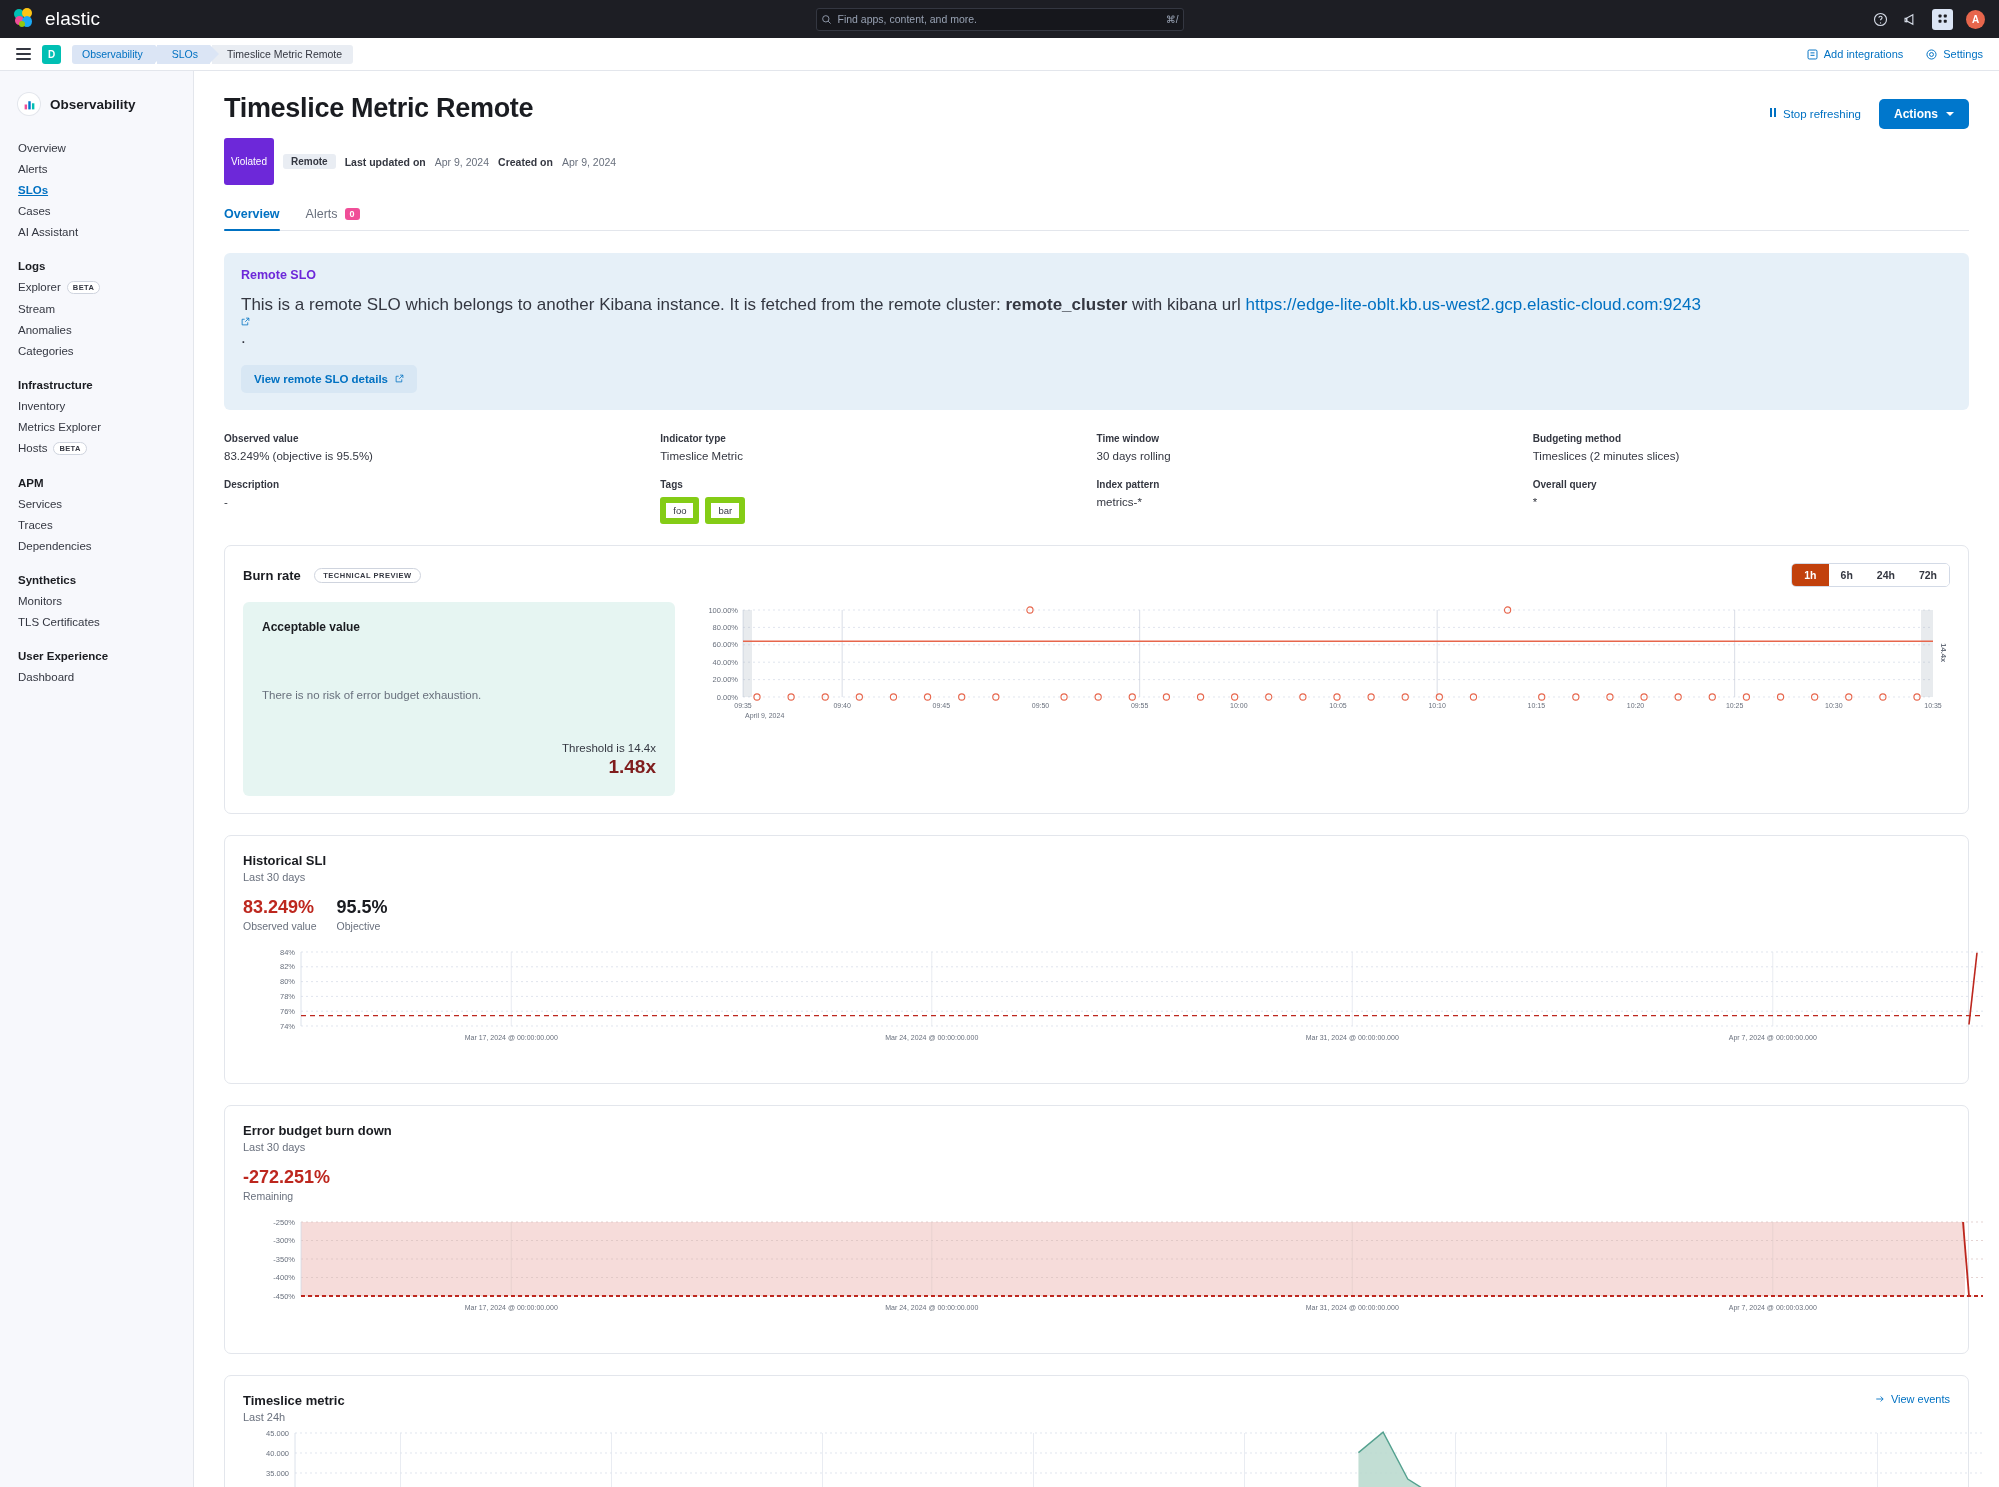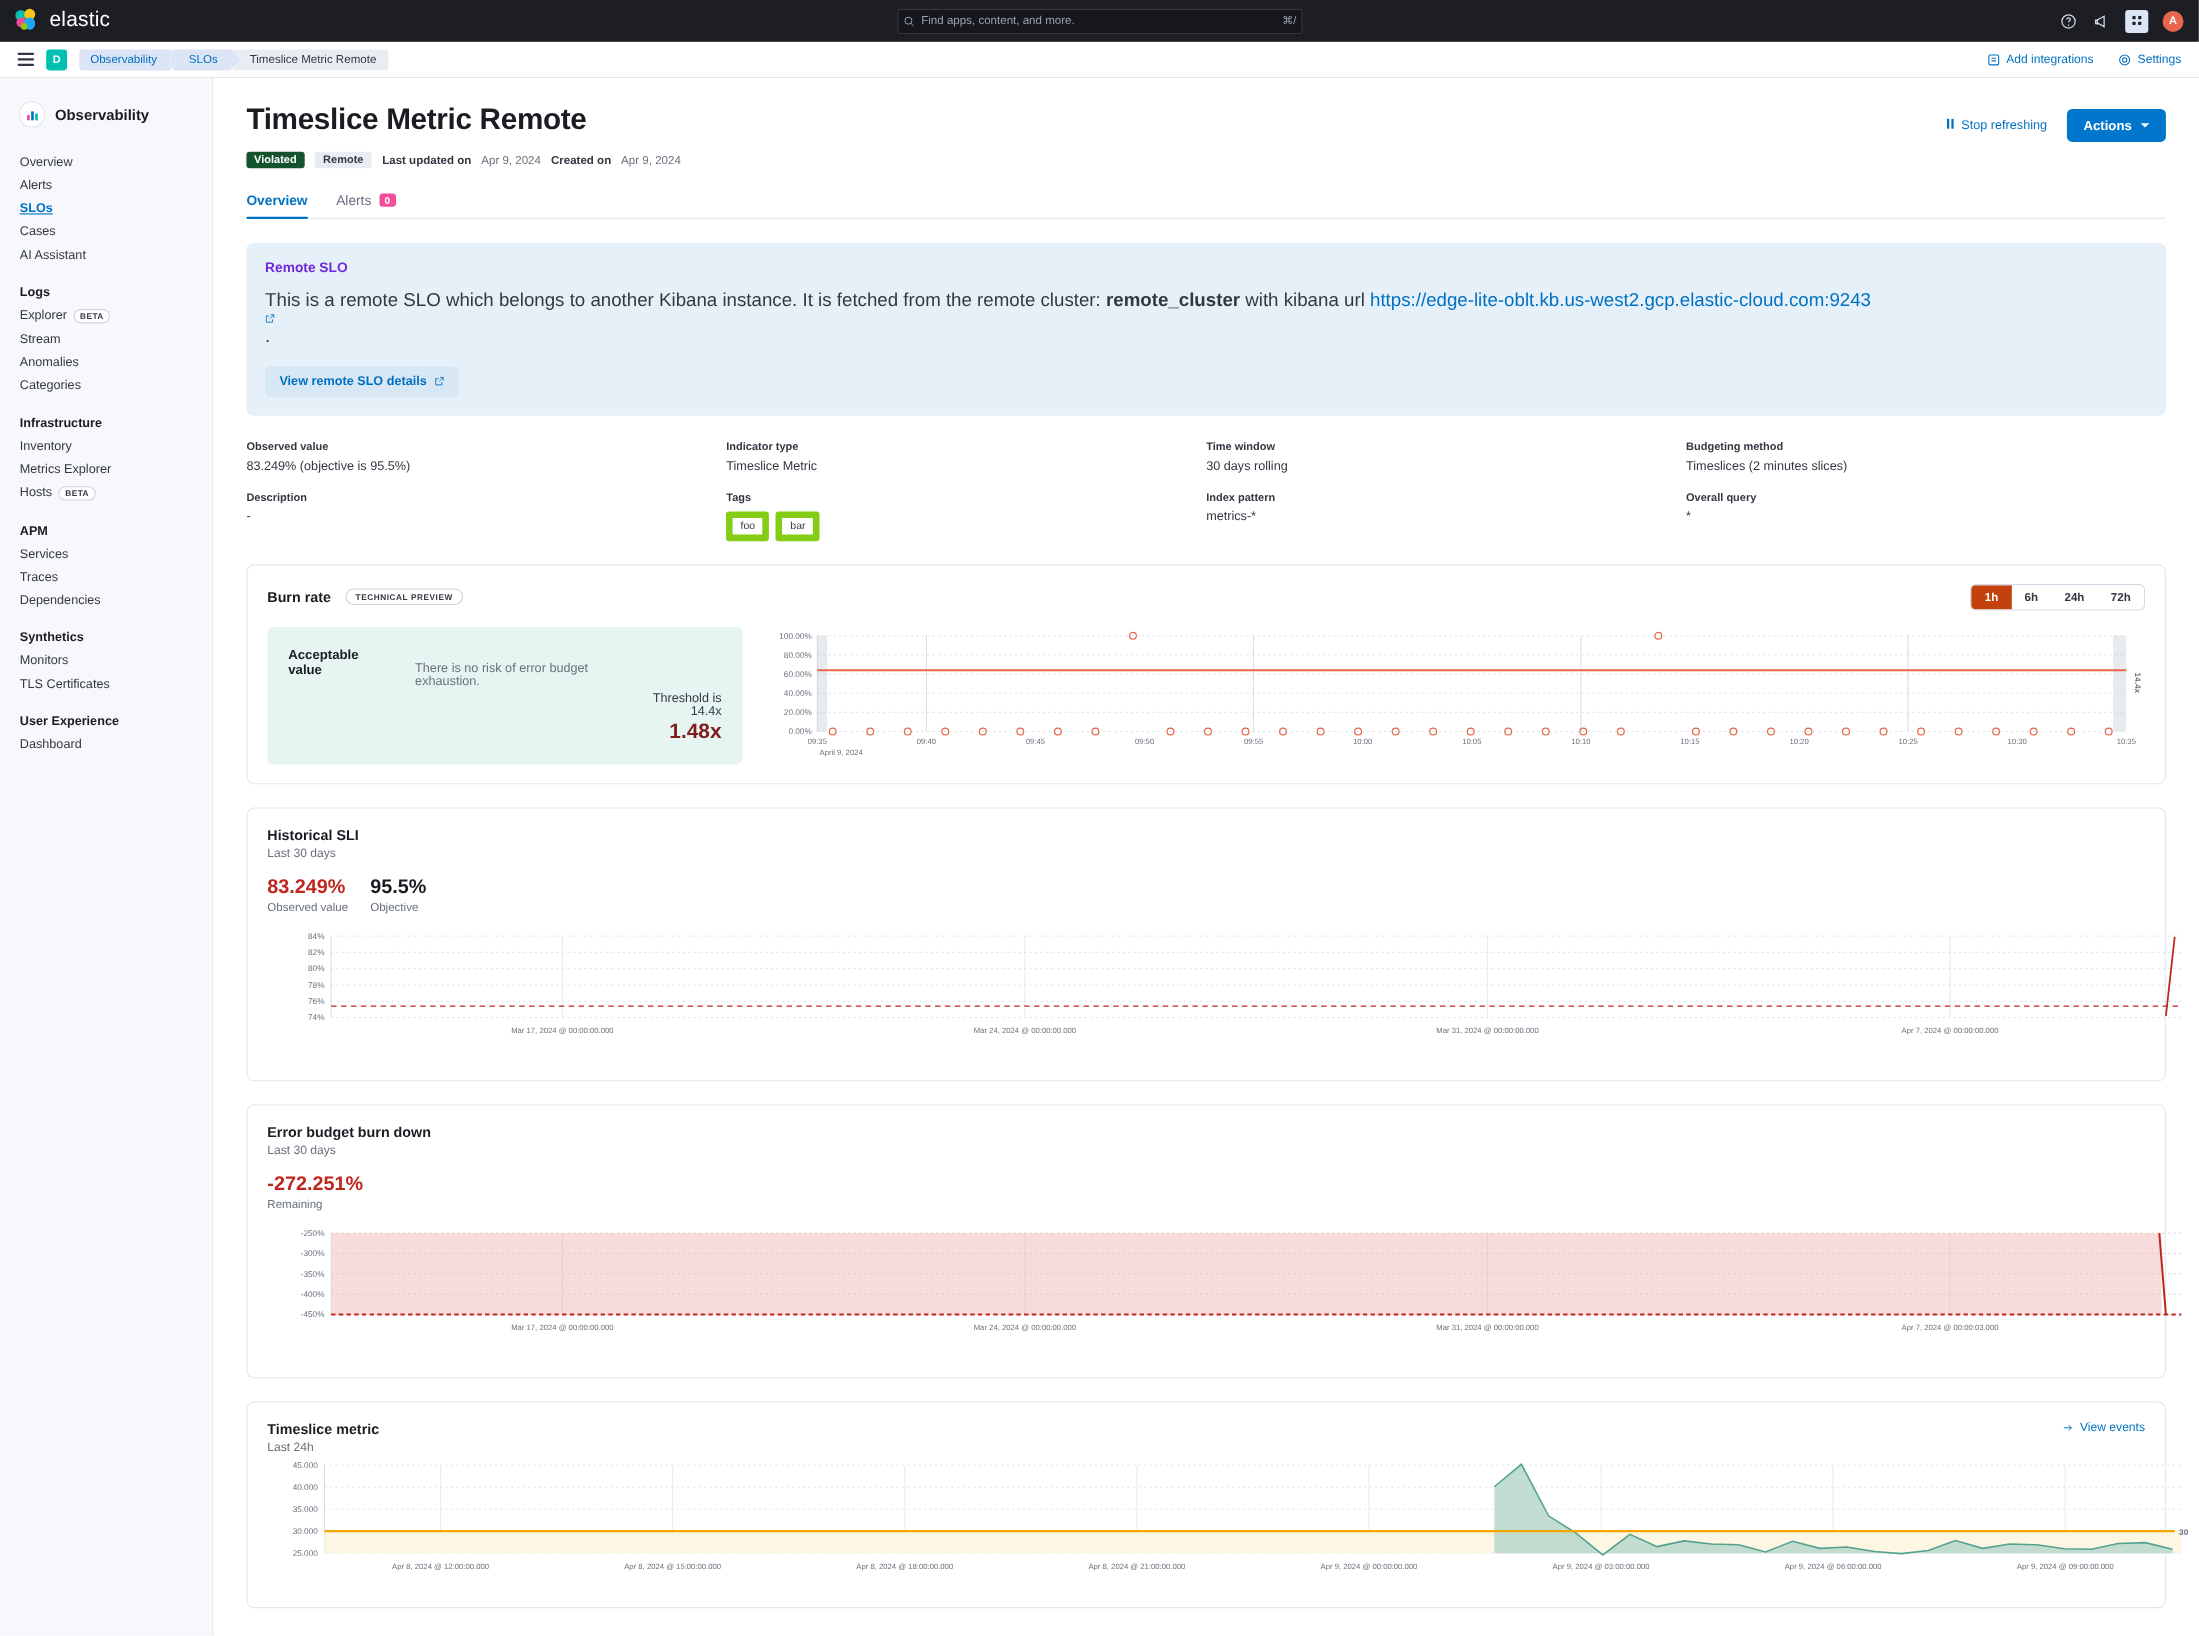--- a/index.html
+++ b/index.html
@@ -119,21 +119,21 @@
   .pauseglyph { display:flex; gap:2px; }
   .pauseglyph i { display:block; width:2px; height:9px; background:#0071c2; }
   .actions-btn {
     background:#0077cc; color:#fff; border:none; border-radius:5px;
     font-size:12px; font-weight:600; padding:8px 15px; cursor:pointer;
     display:flex; align-items:center; gap:8px;
   }
   .caret { width:0;height:0;border-left:4px solid transparent;border-right:4px solid transparent;border-top:4px solid #fff; }
 
   .badgerow { display:flex; align-items:center; gap:9px; margin-top: 14px; font-size:10.5px; }
-  .badge-violated { background:#14532d; color:#fff; border-radius:3px; padding:2px 7px; font-size:10px; font-weight:700; }
+  .badge-violated { background:#6d28d9; color:#fff; border-radius:3px; padding:18px 7px; font-size:10px; font-weight:400; }
   .badge-remote { background:#e9edf3; color:#343741; border-radius:3px; padding:2px 8px; font-size:10px; font-weight:700; }
   .meta-b { font-weight:700; color:#343741; }
   .meta-n { color:#69707d; }
 
   .tabs { display:flex; gap: 26px; margin-top: 22px; border-bottom:1px solid #e3e6ec; }
   .tab { padding-bottom: 9px; font-size: 12.5px; color:#69707d; cursor:pointer; position:relative; display:flex; align-items:center; gap:7px;}
   .tab.active { color:#0071c2; font-weight:700; }
   .tab.active::after { content:''; position:absolute; left:0;right:0;bottom:-1px;height:2px;background:#0071c2;border-radius:2px; }
   .tabcount { background:#f04e98; color:#fff; border-radius:3px; font-size:9px; font-weight:700; padding:1px 5px; }
 
@@ -176,21 +176,21 @@
   }
 
   .burnhead { display:flex; align-items:center; }
   .timebtns { margin-left:auto; display:flex; border:1px solid #d3dae6; border-radius:5px; overflow:hidden; }
   .timebtn { font-size:10.5px; font-weight:700; color:#343741; padding:5px 12px; cursor:pointer; background:#fff; }
   .timebtn.active { background:#c2410c; color:#fff; }
 
   .burnbody { display:flex; gap:22px; margin-top:15px; }
   .acceptable {
     width: 432px; flex:0 0 432px; background:#e6f5f2; border-radius:6px;
-    padding:18px 19px; display:flex; flex-direction:row;gap:41px;
+    padding:18px 19px; display:flex; flex-direction:column;gap:41px;
   }
   .acceptable h5 { font-size:12px; font-weight:700; color:#1a1c21; }
   .acceptable p { font-size:11.5px; color:#69707d; margin-top:14px; }
   .thresh { margin-top:auto; text-align:right; }
   .thresh .t1 { font-size:11.5px; color:#343741; }
   .thresh .t2 { font-size:19px; font-weight:700; color:#7f1d1d; margin-top:2px; }
 
   
   .chart { flex:1; position:relative; }
   svg { display:block; }

